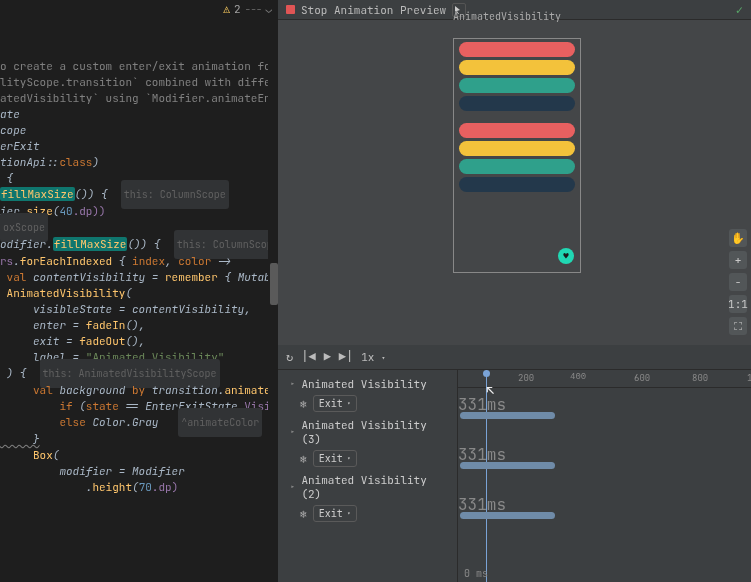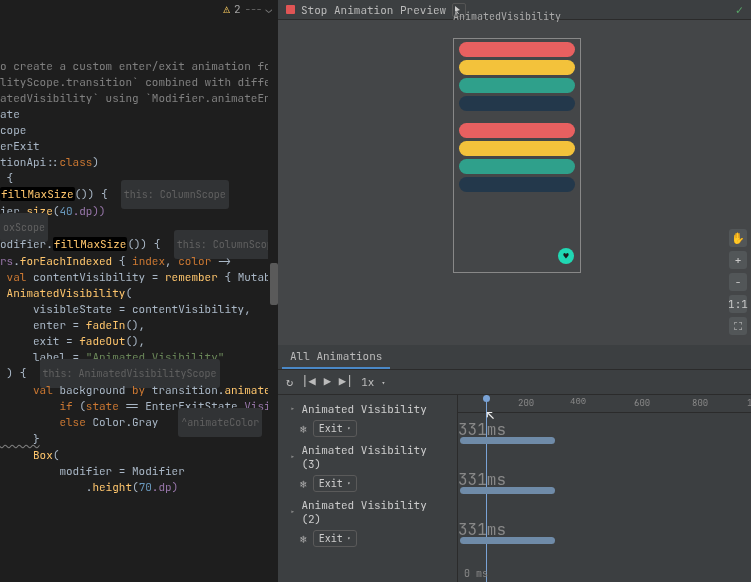--- a/index.html
+++ b/index.html
@@ -38,25 +38,25 @@
   .code {
     padding: 40px 0 0 0;
     line-height: 16px;
     white-space: pre;
   }
   .ln { display:block; }
   .c-cmt { color: #808080; }
   .c-kw  { color: #cc7832; margin-top: 36px; }
   .c-fn  { color: #ffc66d; }
   .c-str { color: #6a8759; }
-  .c-id  { color: #a9b7c6; }
+  .c-id  { color: #a9b7c6; font-style: italic; }
   .c-purp{ color: #9876aa; }
   .c-num { color: #6897bb; }
   .hint  { color: #606060; background:#313335; border-radius:3px; padding:8px 3px; font-size:10px; }
-  .hl-usage { background: #000000; border-radius:2px; padding:0 1px; }
+  .hl-usage { background: #0f766e; border-radius:2px; padding:0 1px; }
   .editor-scroll {
     position:absolute;
     right:0; top:18px; bottom:0;
     width:10px;
     background:#1e1e1e;
   }
   .scroll-thumb {
     position:absolute;
     right:0;
     top:245px;
@@ -294,23 +294,20 @@
     <div class="side-tools">
       <div class="tool-btn">✋</div>
       <div class="tool-btn">+</div>
       <div class="tool-btn">−</div>
       <div class="tool-btn">1:1</div>
       <div class="tool-btn">⛶</div>
     </div>
   </div>
 
   <div class="anim-panel">
-    <div class="anim-tabs">
-      <div class="anim-tab">All Animations</div>
-    </div>
     <div class="anim-controls">
       <span class="ctrl-icon">↻</span>
       <span class="ctrl-icon">|◀</span>
       <span class="ctrl-icon">▶</span>
       <span class="ctrl-icon">▶|</span>
       <span><span>1x</span> <span style="font-size:8px">▾</span></span>
     </div>
     <div class="timeline-area">
       <div class="track-labels" id="track-labels">
           <div class="track-row">

